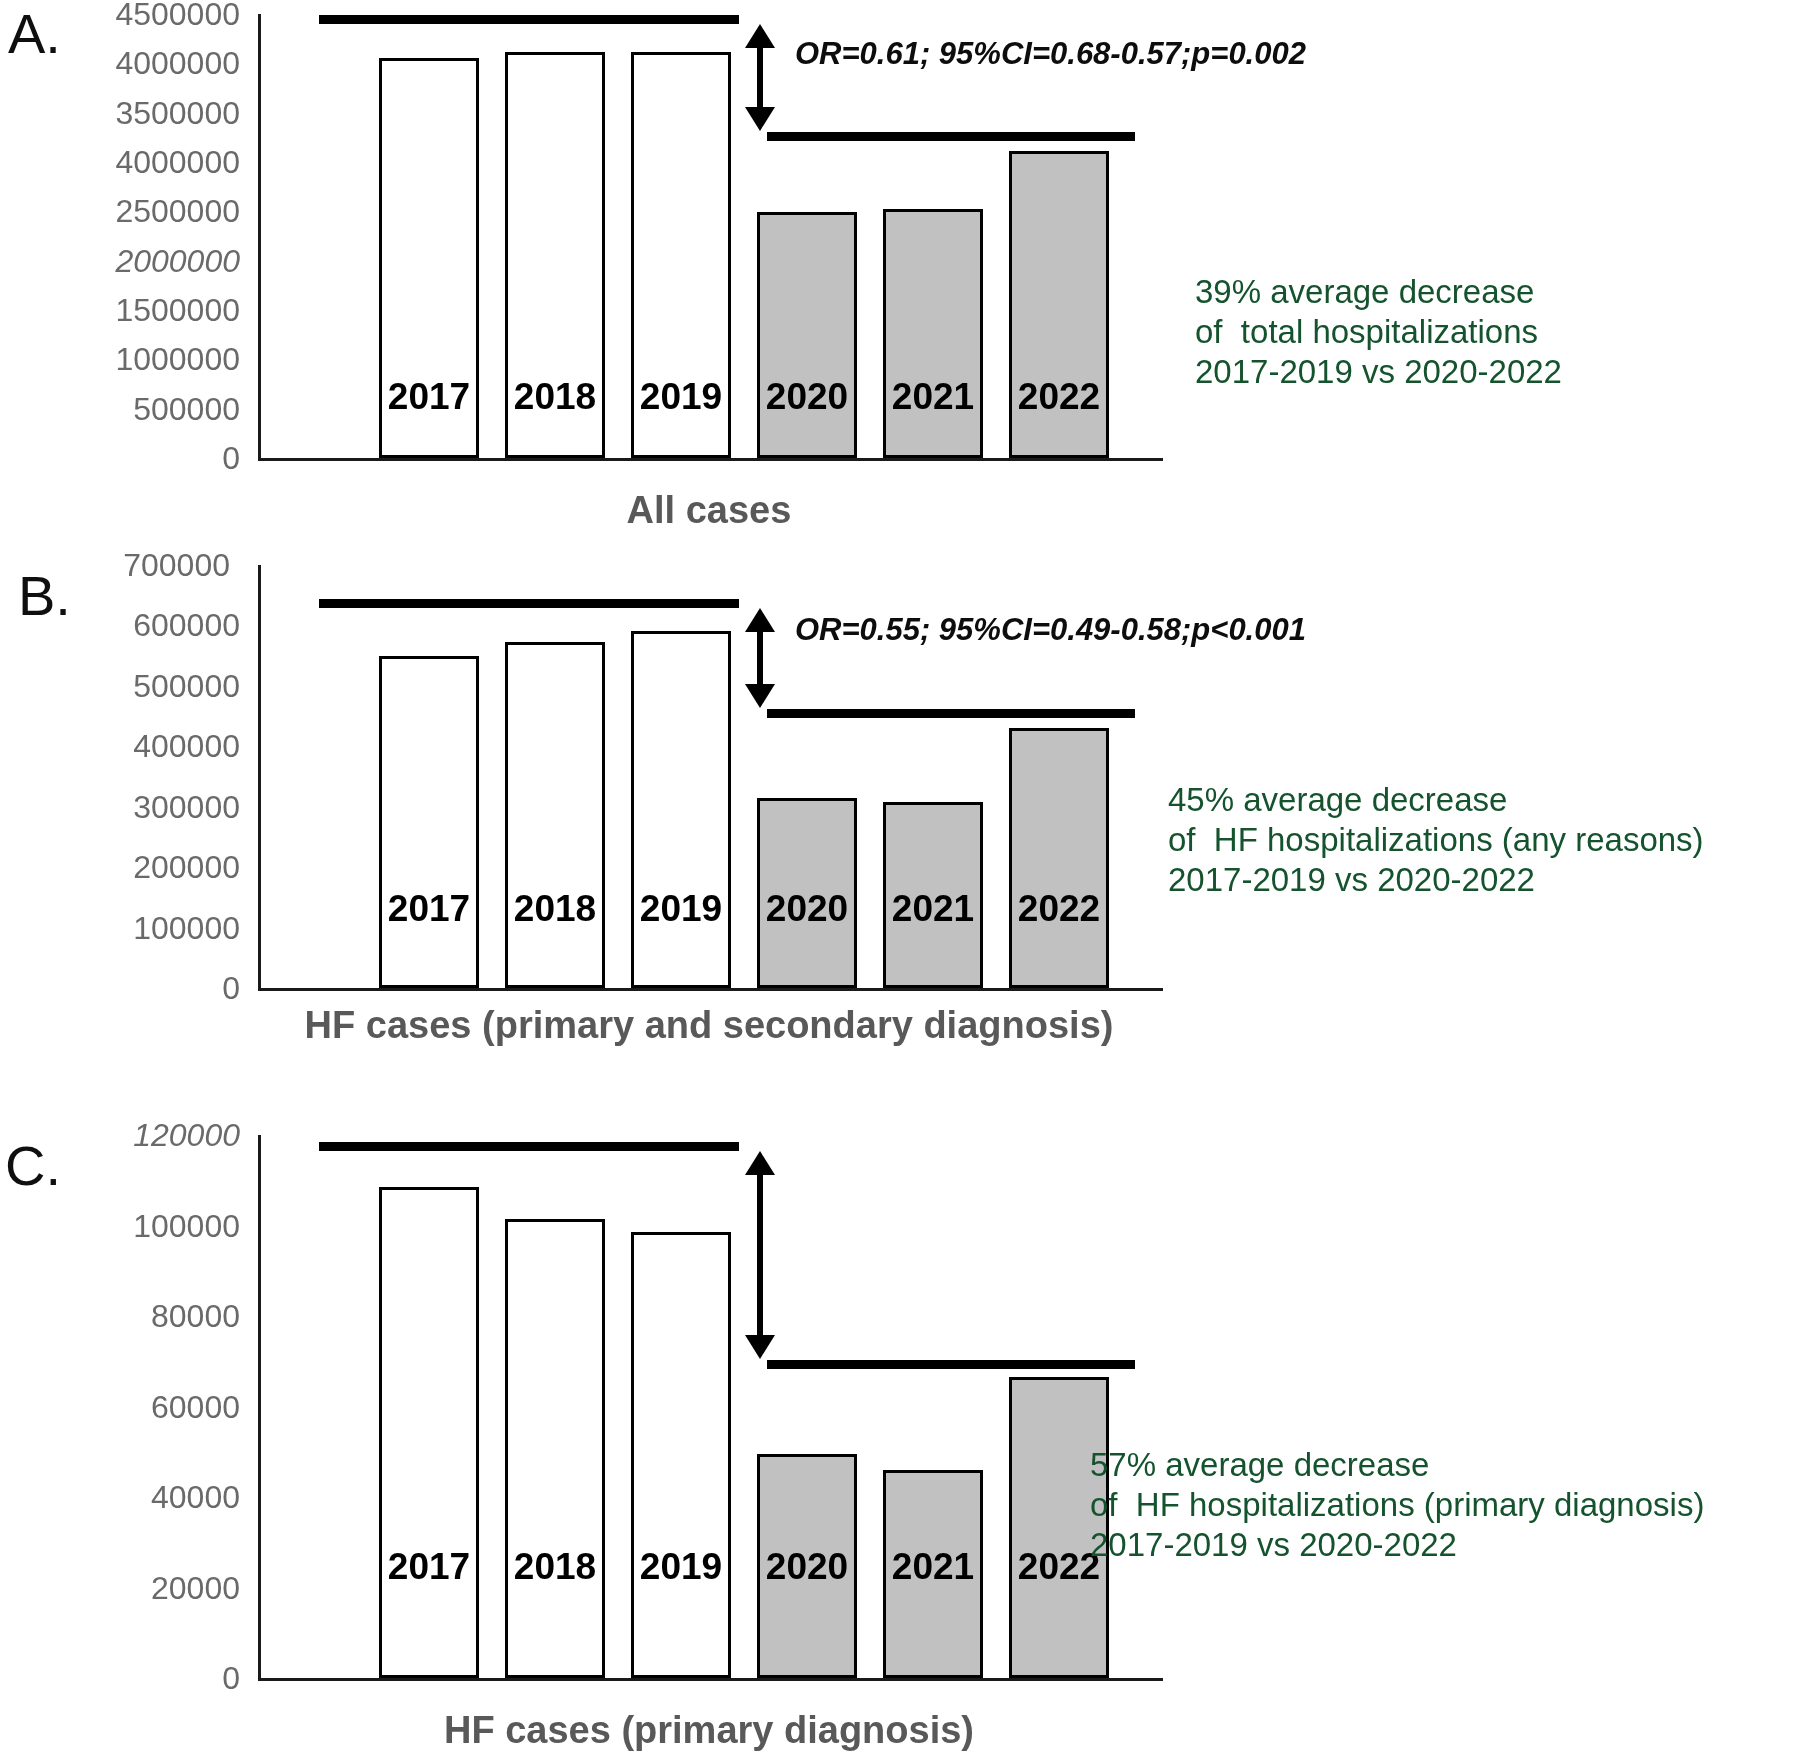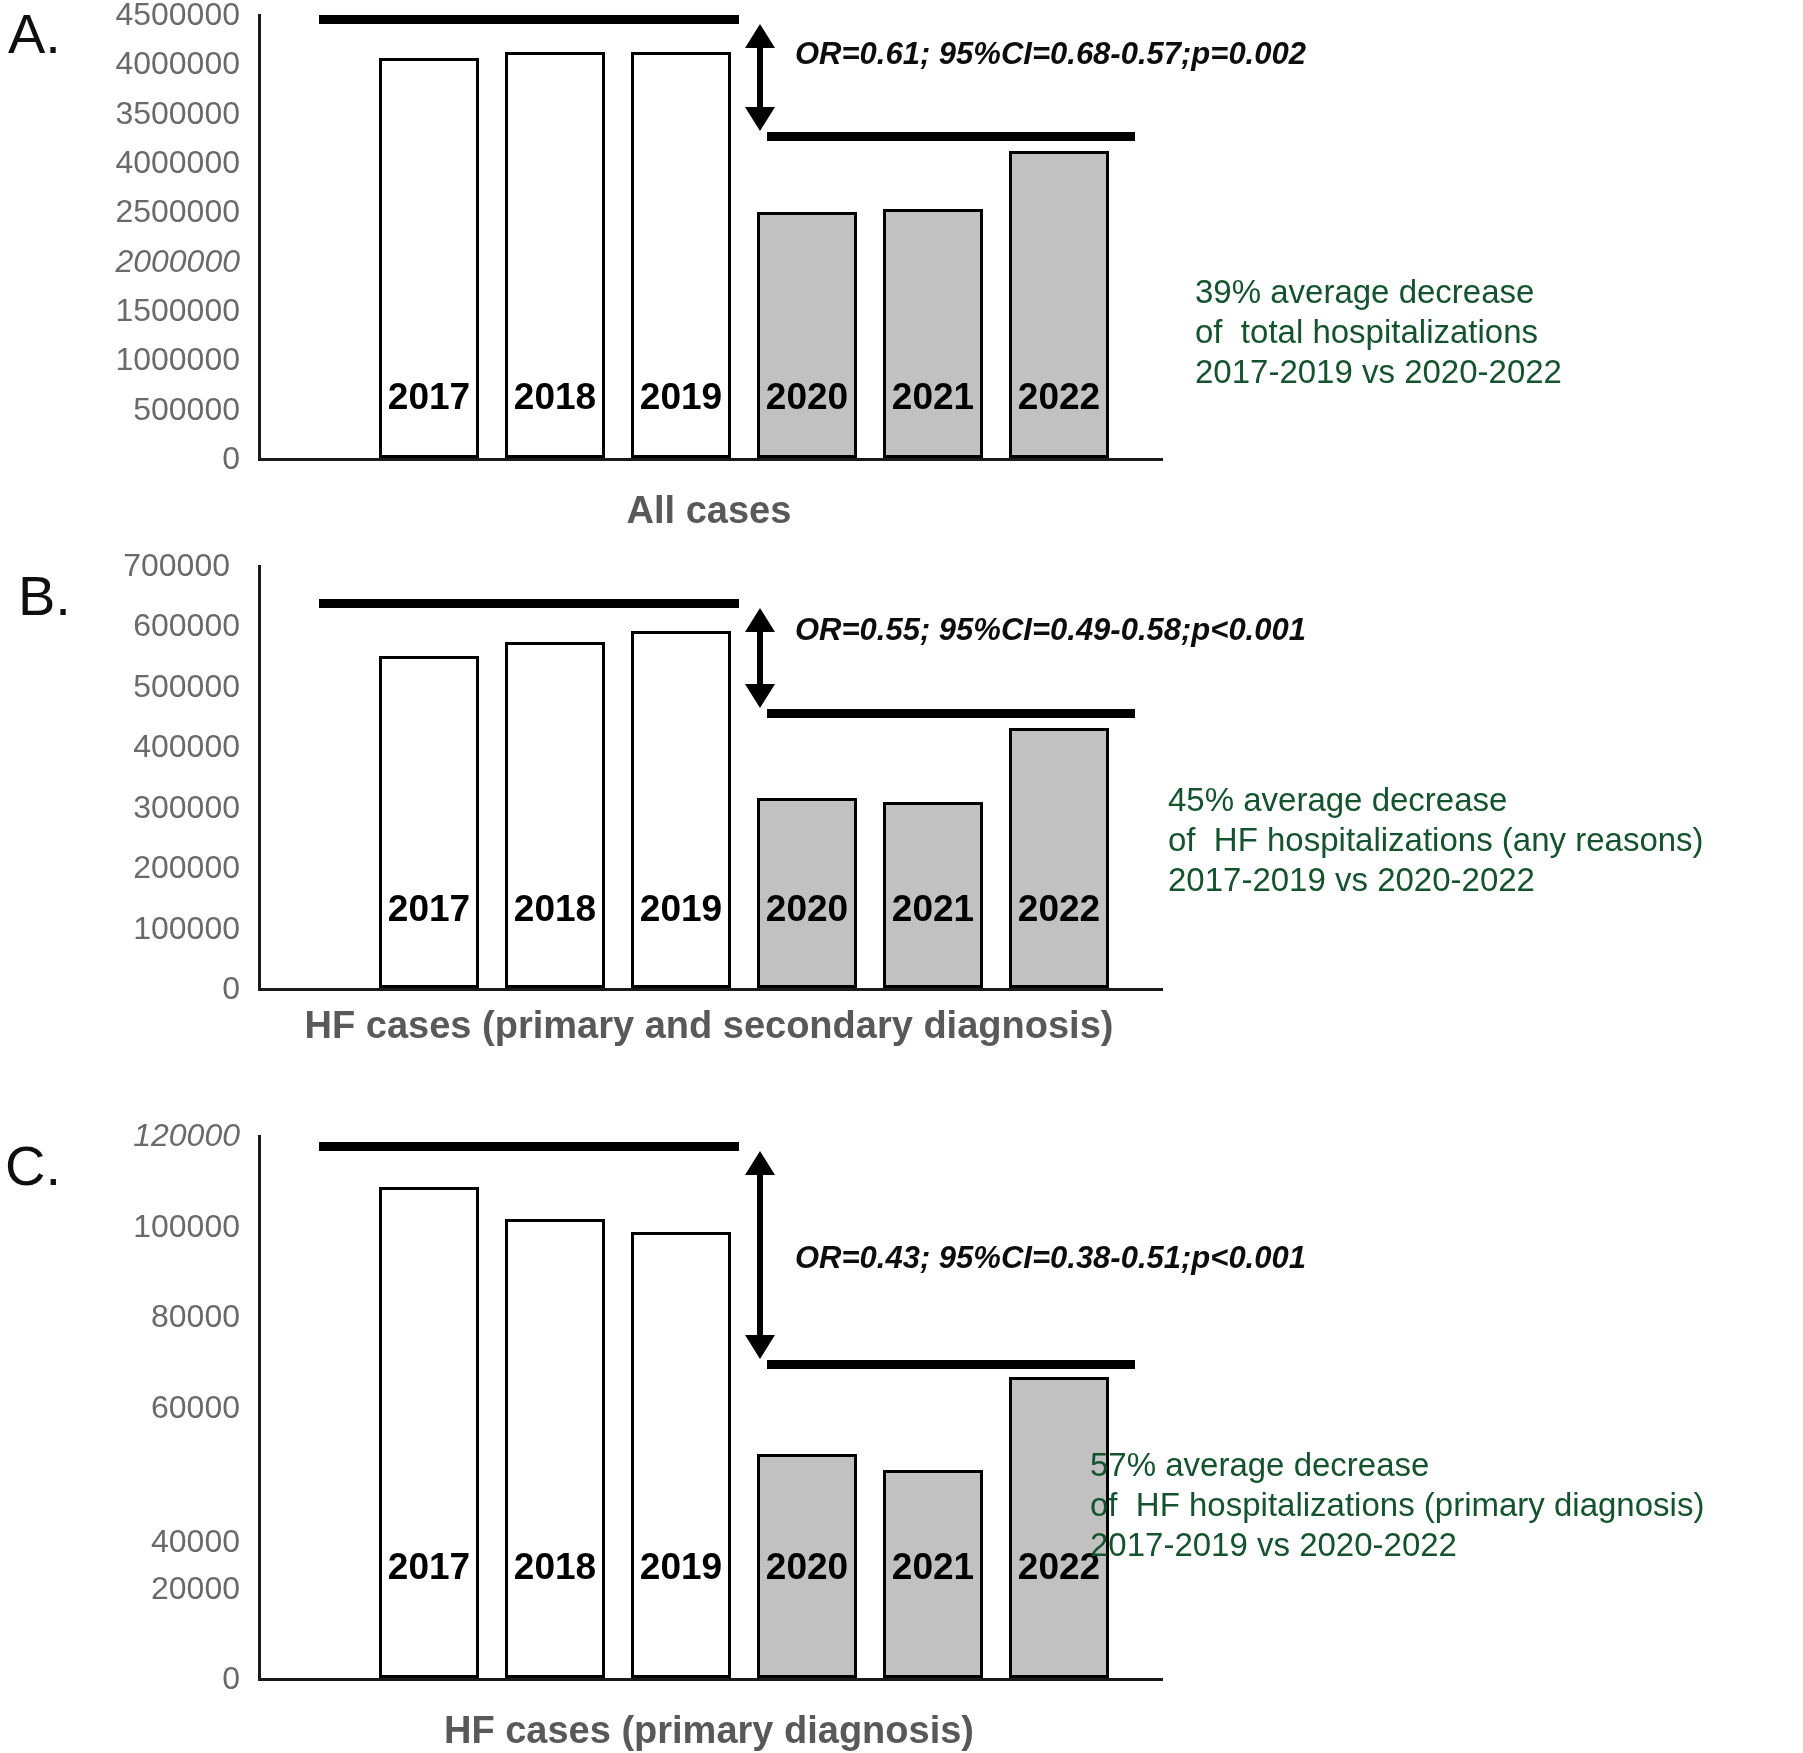--- a/index.html
+++ b/index.html
@@ -173,21 +173,21 @@
     <div class="axistitle" style="left: 258px; width: 902px; top: 1003px;">HF cases (primary and secondary diagnosis)</div>
   </section>
 
   <section class="panel">
     <div class="letter" style="left: 5px; top: 1138px;">C.</div>
     <div class="yticks">
         <div class="ytick" style="left: 30px; top: 1118px; font-style: italic;">120000</div>
         <div class="ytick" style="left: 30px; top: 1208.5px;">100000</div>
         <div class="ytick" style="left: 30px; top: 1299px; text-align: right;">80000</div>
         <div class="ytick" style="left: 30px; top: 1389.5px;">60000</div>
-        <div class="ytick" style="left: 30px; top: 1480px; margin-top: 44px;">40000</div>
+        <div class="ytick" style="left: 30px; top: 1480px;">40000</div>
         <div class="ytick" style="left: 30px; top: 1570.5px;">20000</div>
         <div class="ytick" style="left: 30px; top: 1661px;">0</div>
       </div>
     <div class="plot" style="left: 258px; top: 1135px; width: 902px; height: 543px;">
         <div class="bar pre" style="left: 118px; width: 100px; height: 490.962px;">
           <span class="yearlabel" style="bottom: 88px;">2017</span>
         </div>
         <div class="bar pre" style="left: 244px; width: 100px; height: 459.288px;">
           <span class="yearlabel" style="bottom: 88px;">2018</span>
         </div>
@@ -204,21 +204,20 @@
           <span class="yearlabel" style="bottom: 88px;">2022</span>
         </div>
         <div class="bracket" style="left: 58px; width: 420px; top: 7.3125px;"></div>
         <div class="bracket" style="left: 506px; width: 368px; top: 224.512px;"></div>
         <div class="arrow" style="left: 484px; top: 16.3125px; height: 207.2px;">
           <div class="head-up"></div>
           <div class="shaft"></div>
           <div class="head-down"></div>
         </div>
       </div>
-    <div class="ortext" style="left: 795px; top: 1240px;">OR=0.43; 95%CI=0.38-0.51;p&lt;0.001</div>
     <div class="note" style="left: 1090px; top: 1445px;">
       <div>57% average decrease</div>
       <div>of  HF hospitalizations (primary diagnosis)</div>
       <div>2017-2019 vs 2020-2022</div>
     </div>
     <div class="axistitle" style="left: 258px; width: 902px; top: 1708px;">HF cases (primary diagnosis)</div>
   </section>
 
 </div>
 

